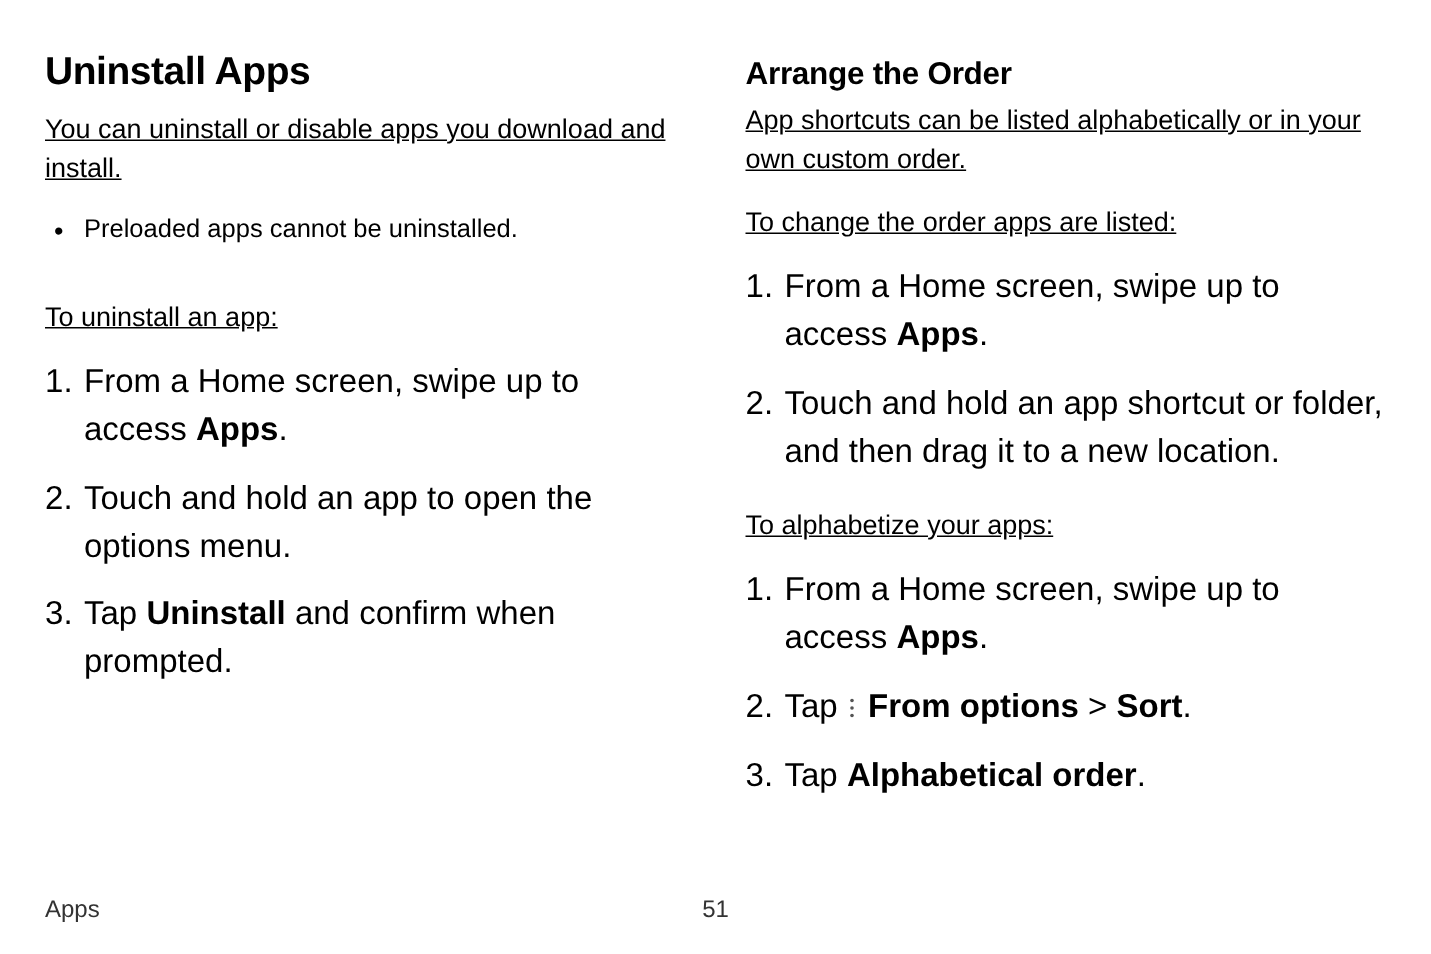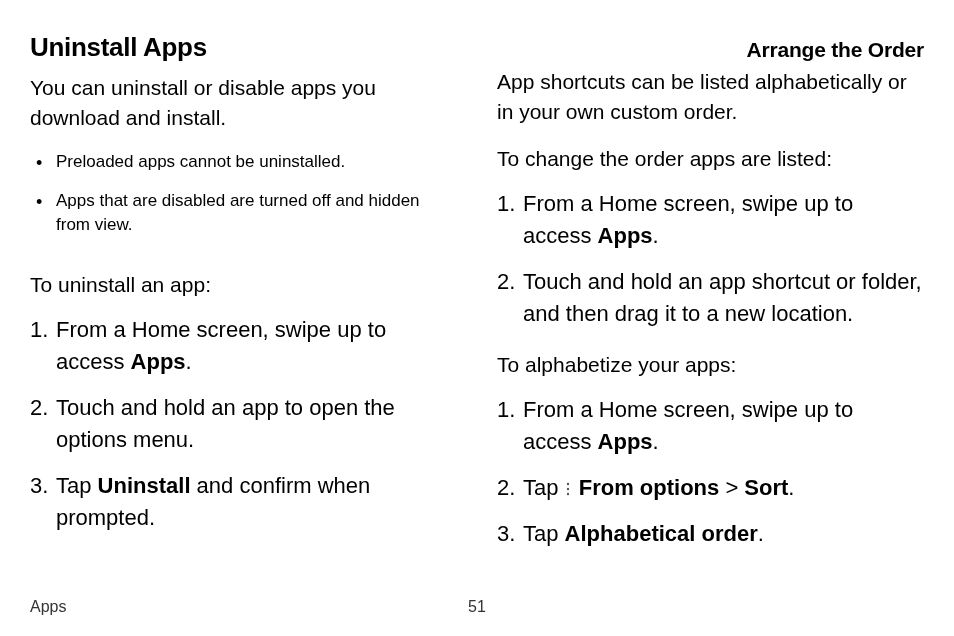--- a/index.html
+++ b/index.html
@@ -28,26 +28,26 @@
       font-size: 26px;
       font-weight: 700;
       margin-bottom: 10px;
       letter-spacing: -0.3px;
     }
     h2 {
       font-size: 21px;
       font-weight: 700;
       margin-bottom: 5px;
       letter-spacing: -0.2px;
-      text-align: right;
     }
     p {
-      font-size: 21px;
+      font-size: 18px;
       line-height: 1.45;
       margin-bottom: 16px;
+      text-decoration: underline;
     }
     ul {
       list-style: none;
       margin-bottom: 32px;
     }
     ul li {
       font-size: 17px;
       line-height: 1.45;
       padding-left: 26px;
       position: relative;
@@ -115,21 +115,20 @@
 </head>
 <body>
 
 <div class="columns">
 
   <div class="column">
     <h1>Uninstall Apps</h1>
     <p>You can uninstall or disable apps you download and install.</p>
     <ul>
       <li>Preloaded apps cannot be uninstalled.</li>
-      <li>Apps that are disabled are turned off and hidden from view.</li>
     </ul>
     <p class="intro-p">To uninstall an app:</p>
     <ol>
       <li><span>From a Home screen, swipe up to access </span><span class="bold">Apps</span><span>.</span></li>
       <li>Touch and hold an app to open the options menu.</li>
       <li><span>Tap </span><span class="bold">Uninstall</span><span> and confirm when prompted.</span></li>
     </ol>
   </div>
 
   <div class="column">

